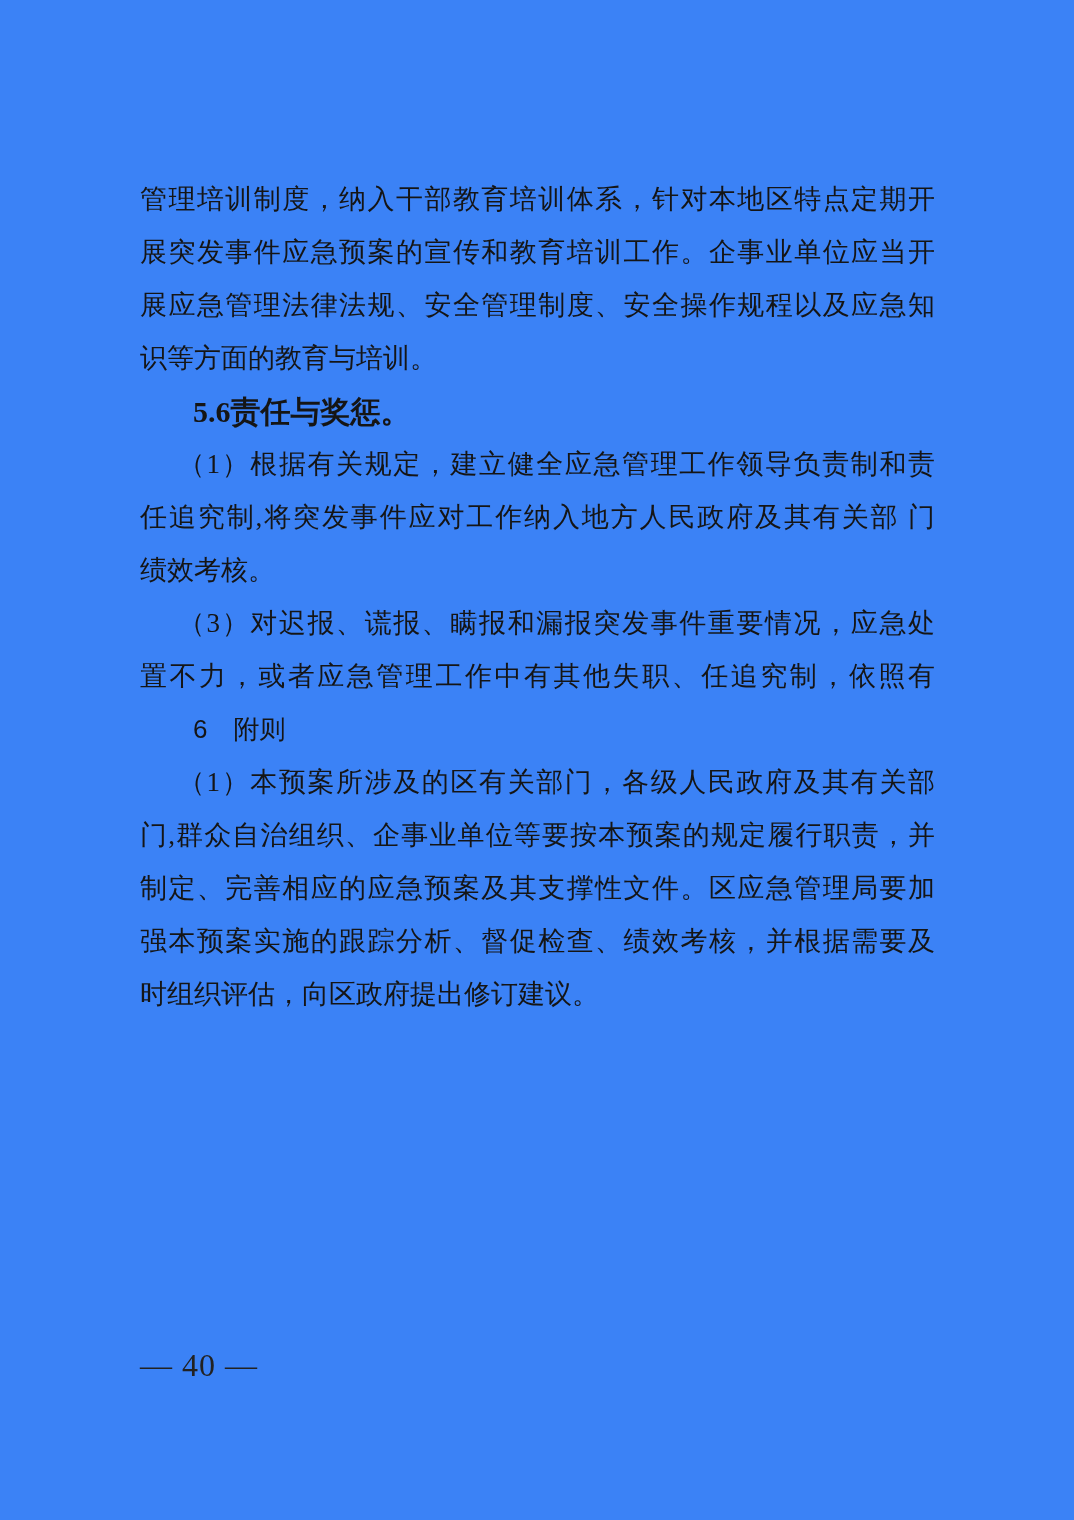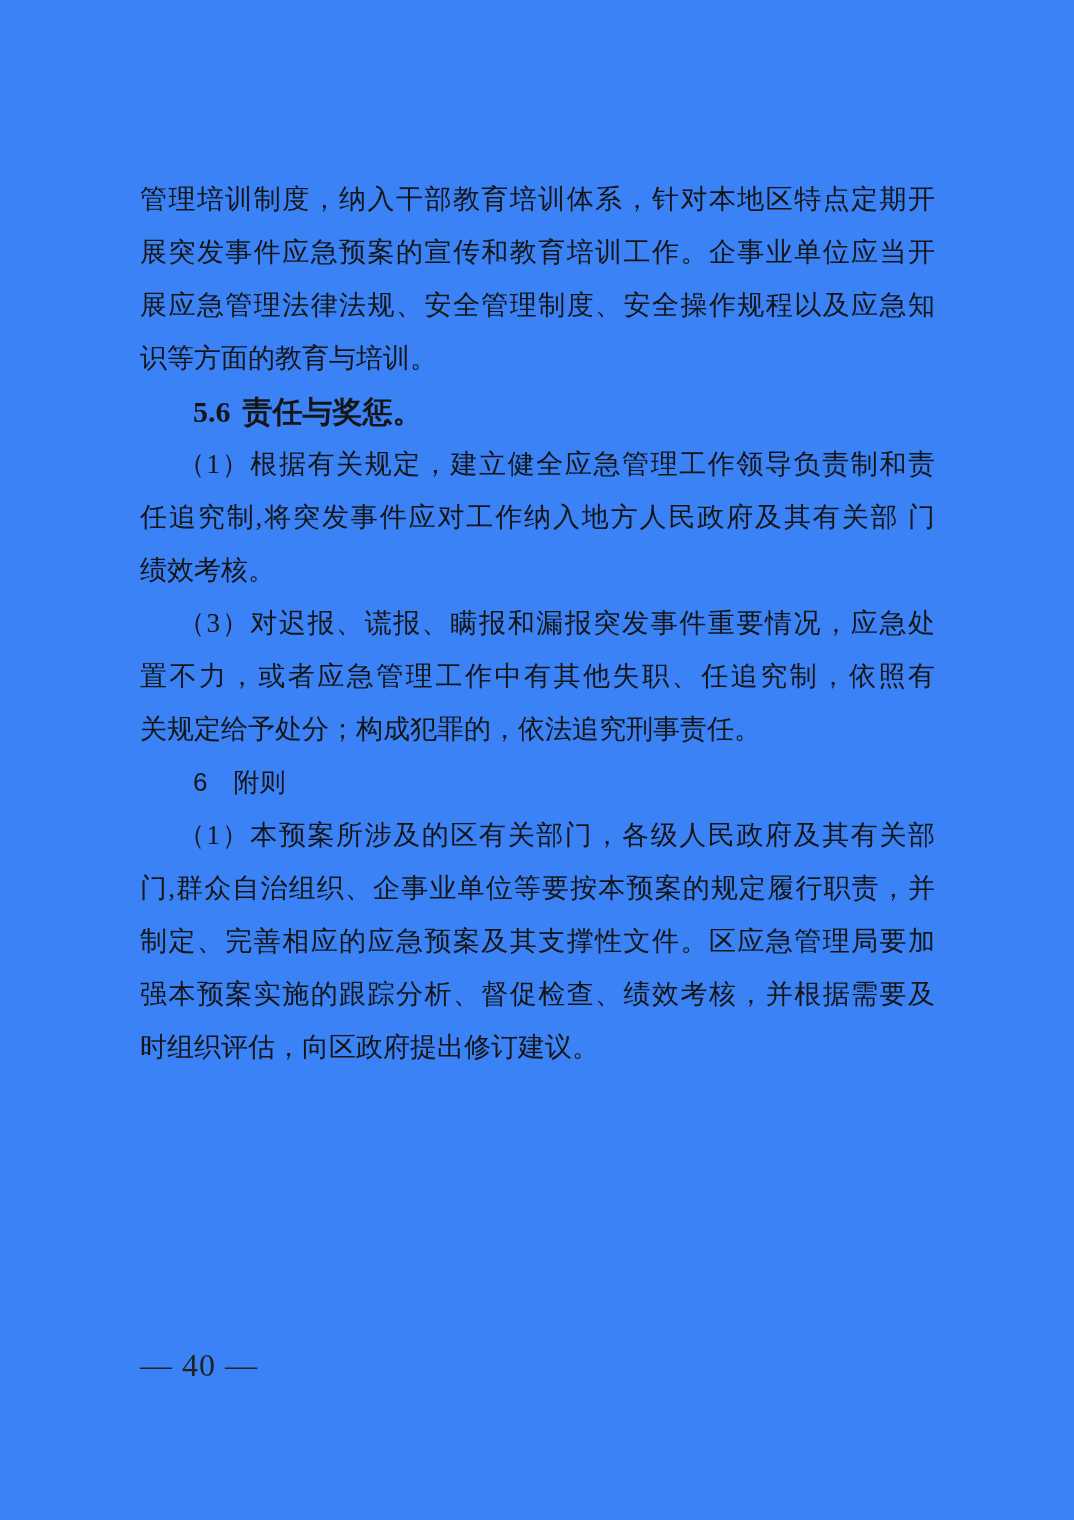--- a/index.html
+++ b/index.html
@@ -44,21 +44,21 @@
     line-height: 53px;
     padding-left: 53px;
     overflow: hidden;
     white-space: nowrap;
   }
   .heading.h-serif {
     font-size: 30px;
     font-weight: bold;
   }
   .heading.h-serif .h-label {
-    margin-left: 12px;
+    margin-left: 0;
   }
   .heading.h-sans {
     font-family: "Liberation Sans", "DejaVu Sans", sans-serif;
     font-size: 26px;
     font-weight: 500;
   }
   .heading.h-sans .h-label {
     margin-left: 26px;
   }
   .page-footer {
@@ -92,21 +92,20 @@
     <section>
       <div class="line ind">（1）根据有关规定，建立健全应急管理工作领导负责制和责</div>
       <div class="line">任追究制,将突发事件应对工作纳入地方人民政府及其有关部 门</div>
       <div class="line end">绩效考核。</div>
     </section>
 
 
     <section>
       <div class="line ind">（3）对迟报、谎报、瞒报和漏报突发事件重要情况，应急处</div>
       <div class="line">置不力，或者应急管理工作中有其他失职、任追究制，依照有</div>
-      <div class="line end">关规定给予处分；构成犯罪的，依法追究刑事责任。</div>
     </section>
 
     <div class="heading h-sans">
       <span class="h-number">6</span><span class="h-label">附则</span>
     </div>
 
     <section>
       <div class="line ind">（1）本预案所涉及的区有关部门，各级人民政府及其有关部</div>
       <div class="line">门,群众自治组织、企事业单位等要按本预案的规定履行职责，并</div>
       <div class="line">制定、完善相应的应急预案及其支撑性文件。区应急管理局要加</div>

